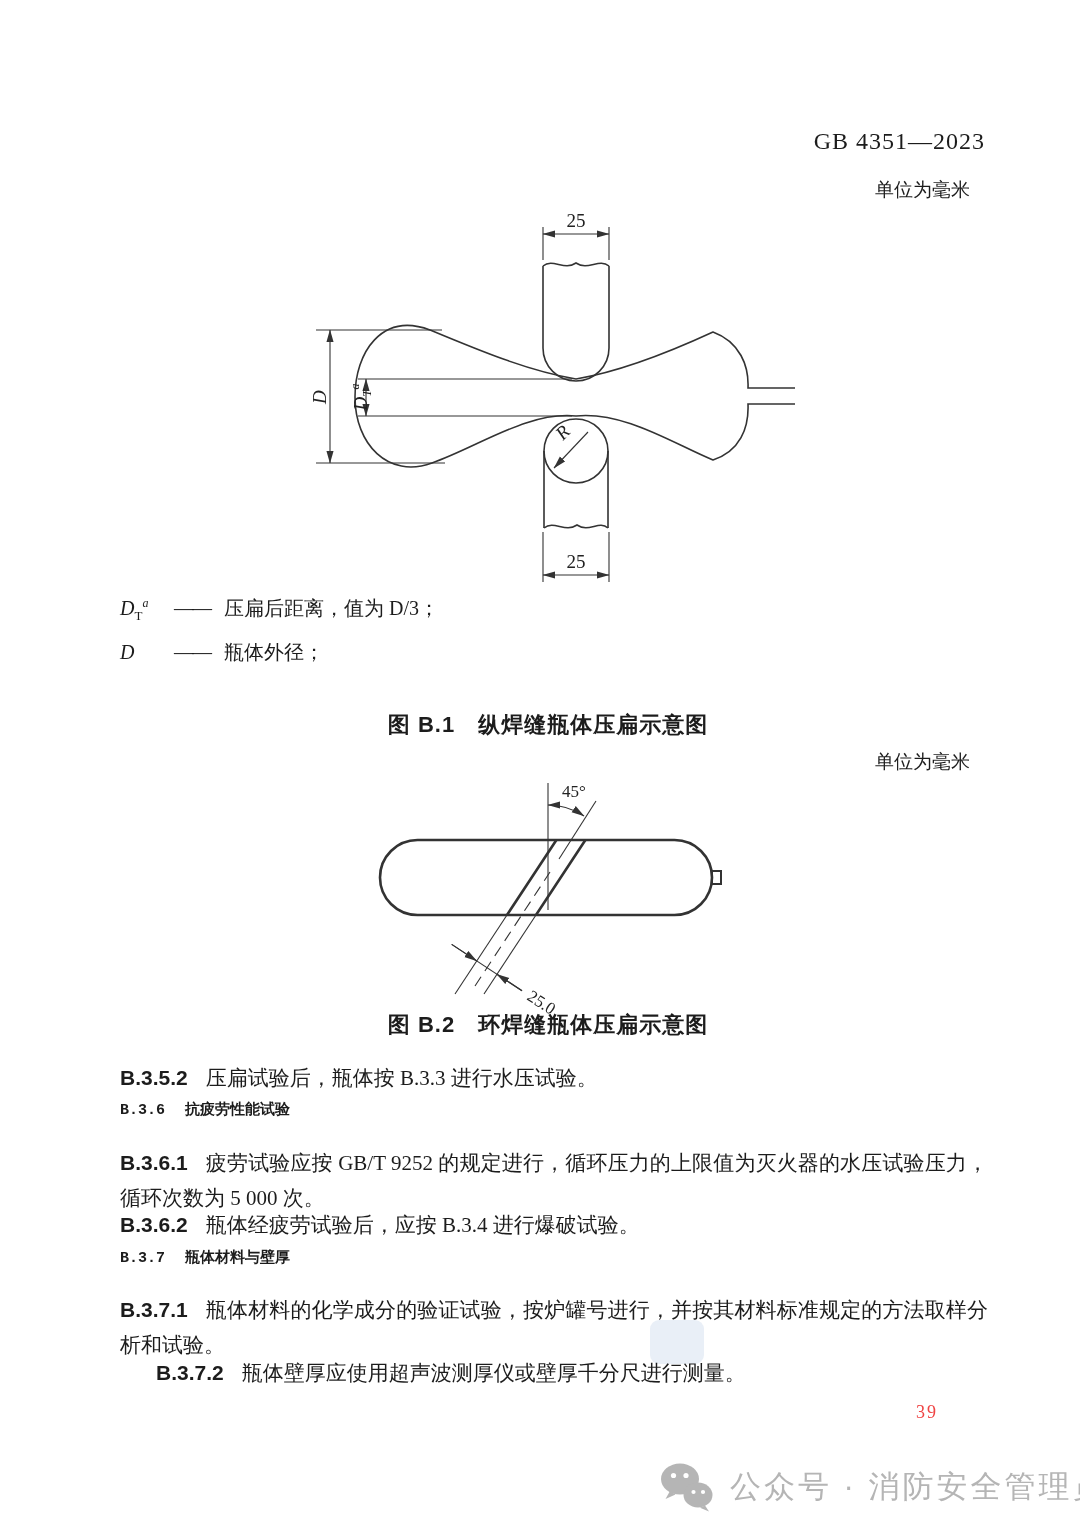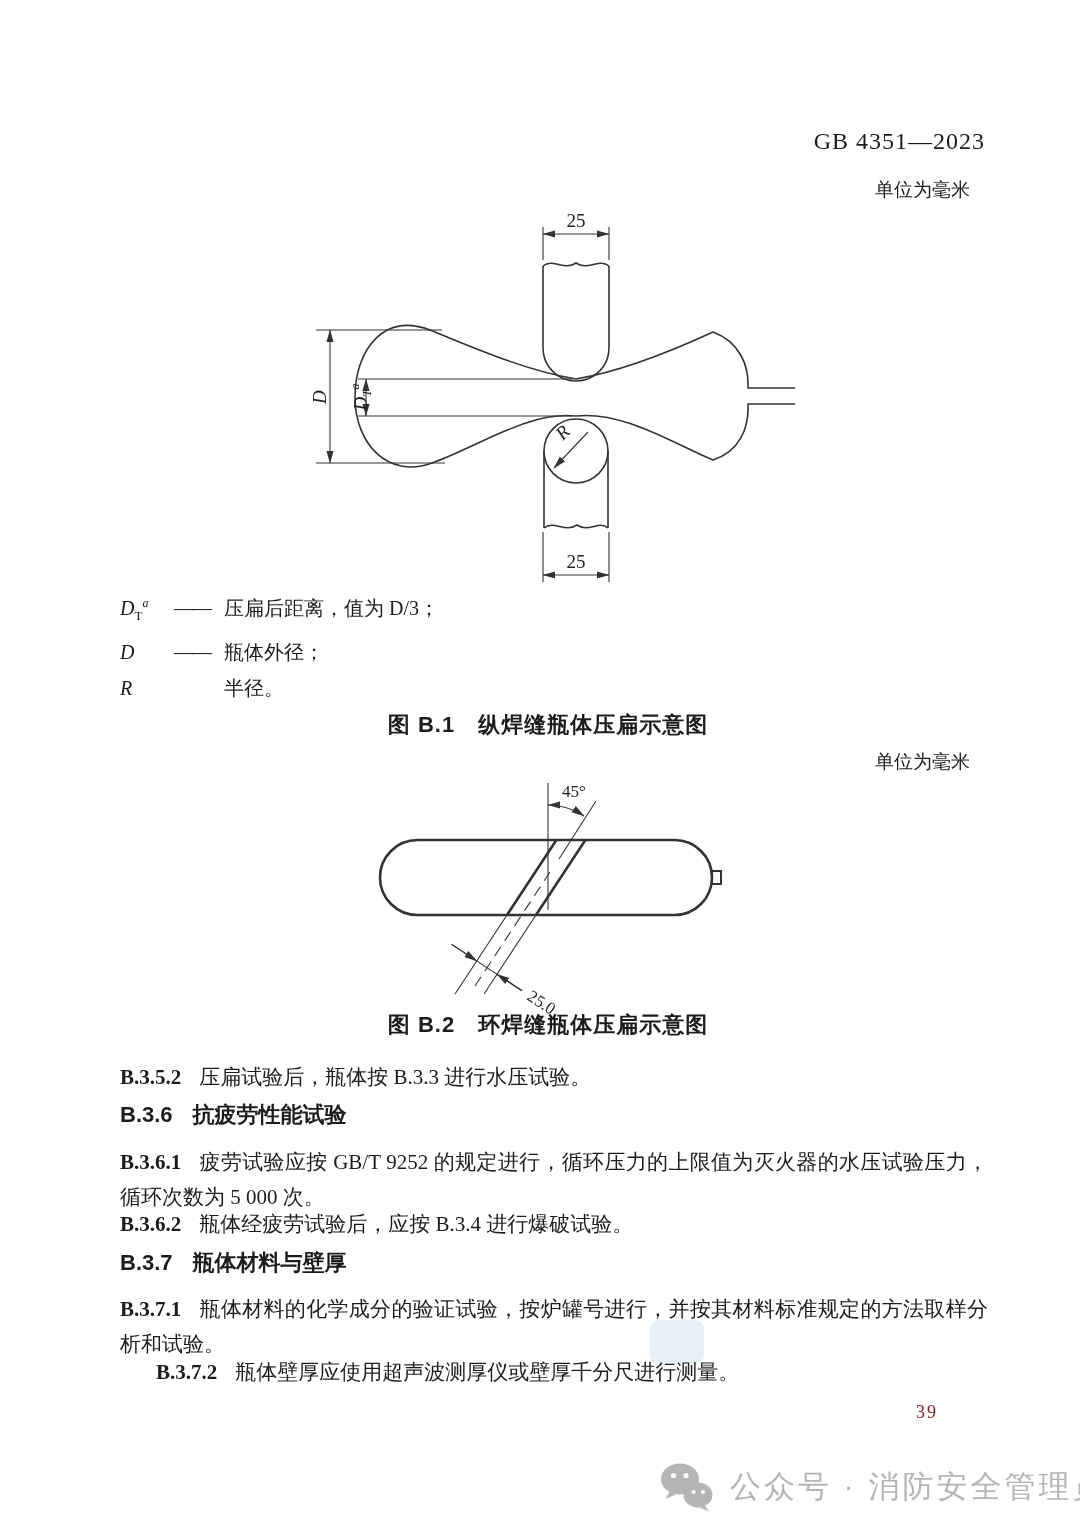--- a/index.html
+++ b/index.html
@@ -16,30 +16,30 @@
   .cap-b1{top:710px;}
   .cap-b2{top:1010px;}
   .legend{left:120px;top:585px;font-size:20px;line-height:36px;}
   .legend-title{margin-bottom:4px;}
   .legend-row{white-space:nowrap;}
   .legend-sym{display:inline-block;width:54px;font-style:italic;}
   .legend-dash{display:inline-block;width:50px;letter-spacing:-2px;}
   .legend-sym sub{font-size:13px;font-style:normal;}
   .legend-sym sup{font-size:12px;font-style:italic;}
   .para{left:120px;width:868px;font-size:21px;line-height:35px;text-align:justify;}
-  .para .num{font-family:Liberation Serif, serif;font-weight:bold;padding-right:18px;}
-  .heading{left:120px;width:868px;font-family:Liberation Sans, sans-serif;
-           font-weight:bold;font-size:22px;}
+  .para .num{font-family:Liberation Sans, sans-serif;font-weight:bold;padding-right:18px;}
+  .heading{left:120px;width:868px;font-family:Liberation Mono, monospace;
+           font-weight:bold;font-size:15px;}
   .heading .num{padding-right:20px;}
   .p1{top:1060px;} .h1{top:1100px;} .p2{top:1145px;} .p3{top:1207px;}
   .h2{top:1248px;} .p4{top:1292px;} .p5{top:1355px;margin-left:36px;}
   .svg-b1{left:270px;top:200px;}
   .svg-b2{left:340px;top:775px;}
   .logo-blob{left:650px;top:1320px;width:54px;height:44px;background:#dbe4f2;border-radius:9px;opacity:.6;}
-  .page-num{left:916px;top:1402px;font-size:18px;color:#7f1d1d;letter-spacing:2px;}
+  .page-num{left:916px;top:1402px;font-size:18px;color:#ef4444;letter-spacing:2px;}
   .footer-mark{left:660px;top:1462px;display:flex;align-items:center;}
   .footer-text{margin-left:16px;font-family:"Liberation Sans","DejaVu Sans",sans-serif;
                font-size:31px;color:#b5b5b5;letter-spacing:3px;white-space:nowrap;}
   svg text{font-family:"Liberation Serif","DejaVu Serif",serif;fill:#222;}
 </style>
 </head>
 <body>
 
 <div class="page">
 
@@ -85,23 +85,20 @@
       <text x="293" y="241" font-style="italic" transform="rotate(-45 293 241)">R</text>
     </g>
   </svg>
 
   <div class="abs legend">
     <div class="legend-row">
       <span class="legend-sym"><i>D</i><sub>T</sub><sup>a</sup></span><span class="legend-dash">——</span><span>压扁后距离，值为 D/3；</span>
     </div>
     <div class="legend-row">
       <span class="legend-sym">D</span><span class="legend-dash">——</span><span>瓶体外径；</span>
-    </div>
-    <div class="legend-row">
-      <span class="legend-sym">R</span><span class="legend-dash"></span><span>半径。</span>
     </div>
   </div>
 
   <div class="abs fig-caption cap-b1">图 B.1　纵焊缝瓶体压扁示意图</div>
   <div class="abs unit-note unit-2">单位为毫米</div>
 
   <svg class="abs svg-b2" width="440" height="245" viewBox="0 0 440 245">
     <g stroke="#333" fill="none" stroke-width="2.6">
       <rect x="40" y="65" width="332" height="75" rx="37.5" ry="37.5"></rect>
       <path d="M167,140 L216.4,65 M196,140 L245.4,65"></path>

